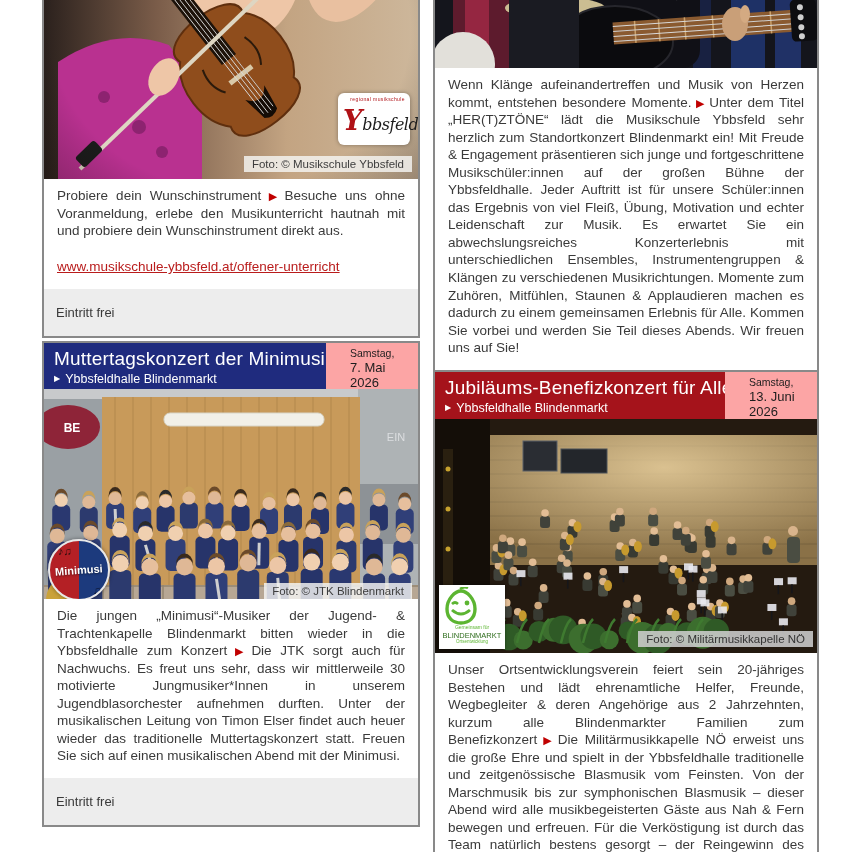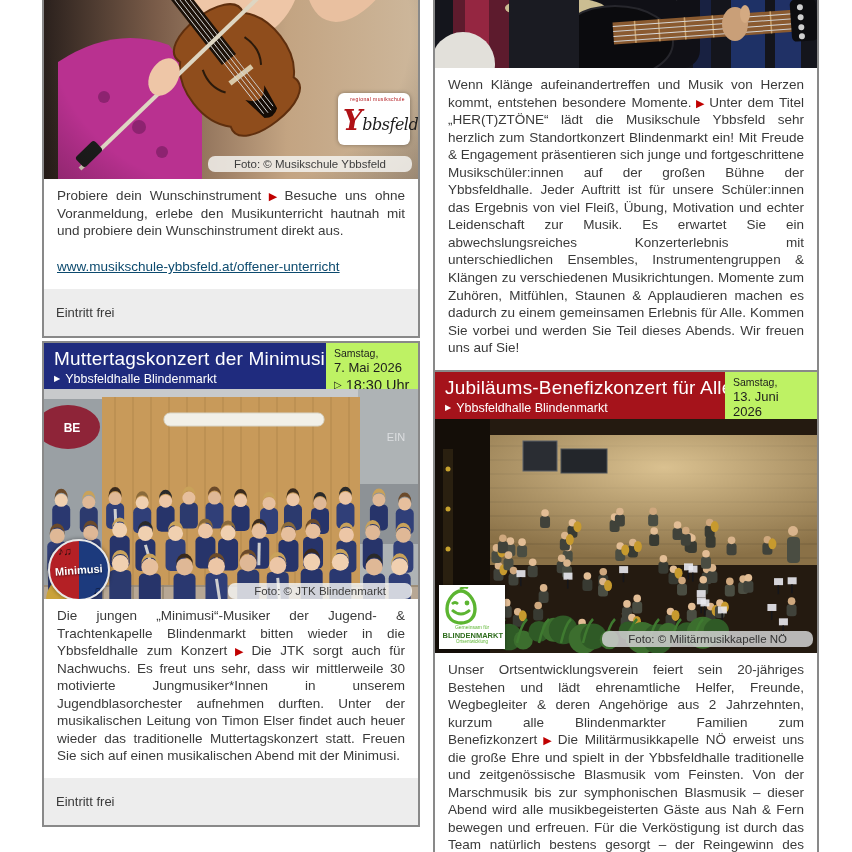--- a/index.html
+++ b/index.html
@@ -23,34 +23,34 @@
 
   
   .hdr{display:flex;align-items:stretch;color:#fff;}
   .hdr-blue{background:#1f2b7e;}
   .hdr-red{background:#a5131b;}
   .hdr-text{flex:1;padding:5px 10px 12px 10px;min-width:0;}
   .hdr-title{font-size:19px;letter-spacing:.2px;line-height:1.15;white-space:nowrap;}
   .hdr-venue{font-size:12.5px;margin-top:2px;display:flex;align-items:center;gap:5px;}
   .hdr-venue .tri{font-size:8px;line-height:1;}
   .datebox{
-    width:92px;flex:0 0 92px;background:#bef264;color:#1d1d1d;
-    padding:4px 8px 3px 8px;box-sizing:border-box;
+    width:92px;flex:0 0 92px;background:#fca5a5;color:#1d1d1d;
+    padding:4px 8px 3px 24px;box-sizing:border-box;
   }
   .datebox .wd{font-size:10.5px;}
   .datebox .dt{font-size:13px;margin-top:1px;}
   .datebox .tm{font-size:14.5px;margin-top:2px;display:flex;align-items:center;gap:4px;}
   .datebox .tri-o{font-size:10px;line-height:1;}
 
   
   .photo{position:relative;overflow:hidden;flex:0 0 auto;}
   .photo svg{display:block;}
   .credit{
     position:absolute;font-size:11.5px;color:#3d3d3d;
-    background:rgba(245,245,243,.82);padding:2px 26px;white-space:nowrap;border-radius:7px;
+    background:rgba(245,245,243,.82);padding:2px 8px;white-space:nowrap;
   }
   .credit-gray{background:rgba(205,205,205,.88);color:#333;}
 
   
   .ms-logo{
     position:absolute;right:8px;bottom:34px;width:72px;height:52px;
     background:#fff;border-radius:6px;box-shadow:0 0 4px rgba(0,0,0,.35);
     padding:3px 5px;box-sizing:border-box;text-align:right;
   }
   .ms-logo .tag{font-size:5px;color:#b01116;letter-spacing:.4px;line-height:1.3;}
@@ -69,29 +69,29 @@
   .mm-logo .notes{position:absolute;left:8px;top:4px;font-size:11px;color:#2a0d0d;}
   .mm-logo .notes2{position:absolute;right:7px;bottom:3px;font-size:11px;color:#0d1530;}
   .mm-logo .mm-text{color:#fff;font-size:11px;font-weight:bold;text-shadow:0 1px 2px rgba(0,0,0,.5);transform:rotate(-4deg);}
 
   
   .bm-logo{
     position:absolute;left:4px;bottom:4px;width:66px;height:64px;background:#fff;
     padding:2px 2px;box-sizing:border-box;text-align:center;box-shadow:0 0 3px rgba(0,0,0,.4);
   }
   .bm-logo .l1{font-size:5px;color:#5cb531;line-height:1.1;}
-  .bm-logo .l2{font-size:7.5px;color:#2f6d1d;font-weight:bold;line-height:1.2;text-align:right;}
+  .bm-logo .l2{font-size:7.5px;color:#2f6d1d;font-weight:normal;line-height:1.2;}
   .bm-logo .l3{font-size:4.5px;color:#5cb531;line-height:1.1;}
 
   
   .body{padding:7px 12px 6px 12px;font-size:13.5px;line-height:1.3;color:#3a3a3a;
         text-align:justify;}
   .body p{margin:1px;}
   .arw{color:#c00000;font-size:11px;margin:0 3px;}
-  .link{color:#0c4a6e;text-decoration:underline;}
+  .link{color:#b91c1c;text-decoration:underline;}
   .foot{
     background:#ededed;color:#3a3a3a;font-size:13px;
     padding:16px 12px;margin-top:6px;
   }
 </style>
 </head>
 <body>
 
 <div class="card card-tl">
   <div class="photo" style="width:374px;height:332px;">

